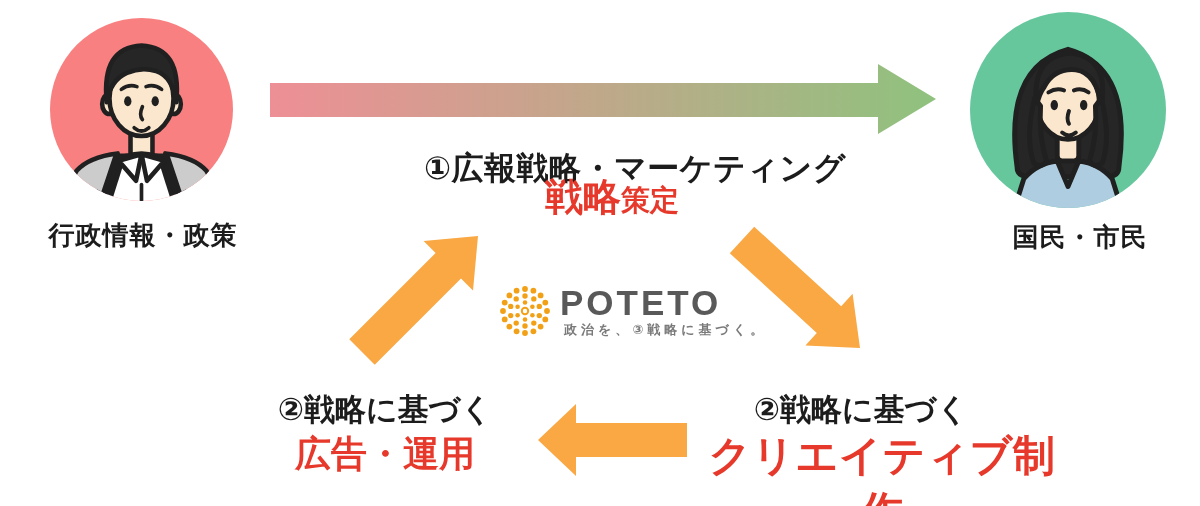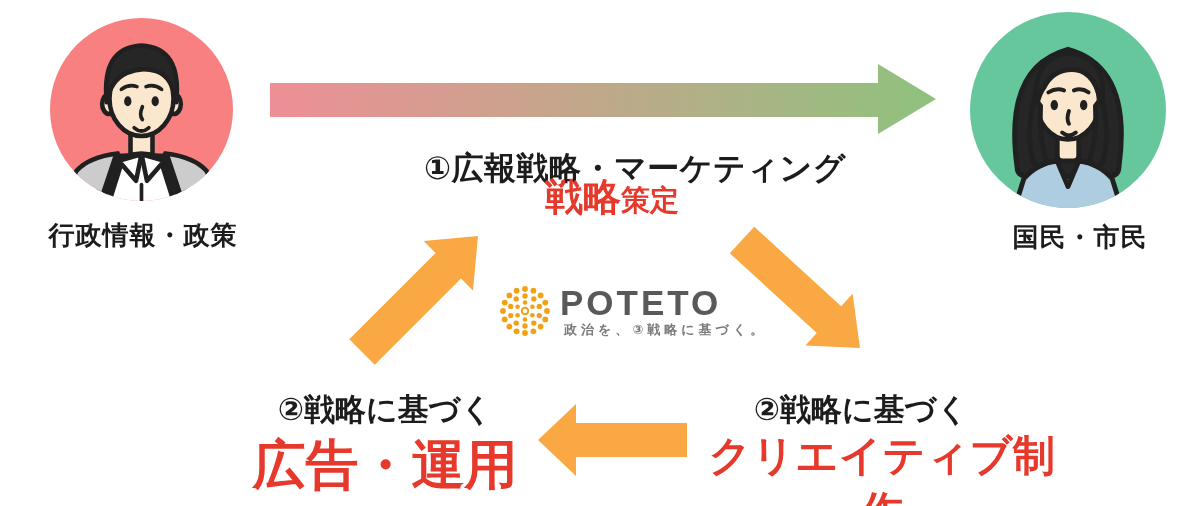--- a/index.html
+++ b/index.html
@@ -39,21 +39,21 @@
   .orange-arrow{fill:var(--orange);}
 
   
   .step-title{font-weight:700;color:var(--text-black);text-align:center;}
   .step-em{font-weight:700;color:var(--red);text-align:center;}
   .step1-title{left:395px;top:147px;width:480px;font-size:32px;letter-spacing:0.5px;}
   .step1-sub{left:412px;top:172px;width:400px;text-align:center;}
   .step1-sub .big{font-size:38px;}
   .step1-sub .small{font-size:29px;}
   .step3-title{left:260px;top:389px;width:250px;font-size:31px;}
-  .step3-sub{left:240px;top:430px;width:290px;font-size:53px;text-align:center;}
+  .step3-sub{left:240px;top:430px;width:290px;font-size:36px;text-align:center;}
   .step2-title{left:736px;top:389px;width:250px;font-size:31px;}
   .step2-sub{left:697px;top:428px;width:370px;font-size:42px;letter-spacing:0.5px;}
 
   
   .logo-icon{left:497px;top:283px;width:56px;height:56px;}
   .logo-dots{fill:var(--logo-orange);}
   .logo-center{fill:none;stroke:var(--logo-orange);stroke-width:2;}
   .logo-word{left:560px;top:283px;font-size:35px;font-weight:800;letter-spacing:3px;color:var(--logo-gray);}
   .logo-tagline{left:564px;top:321px;font-size:13px;font-weight:600;letter-spacing:4px;color:var(--tagline-gray);}
 </style>

